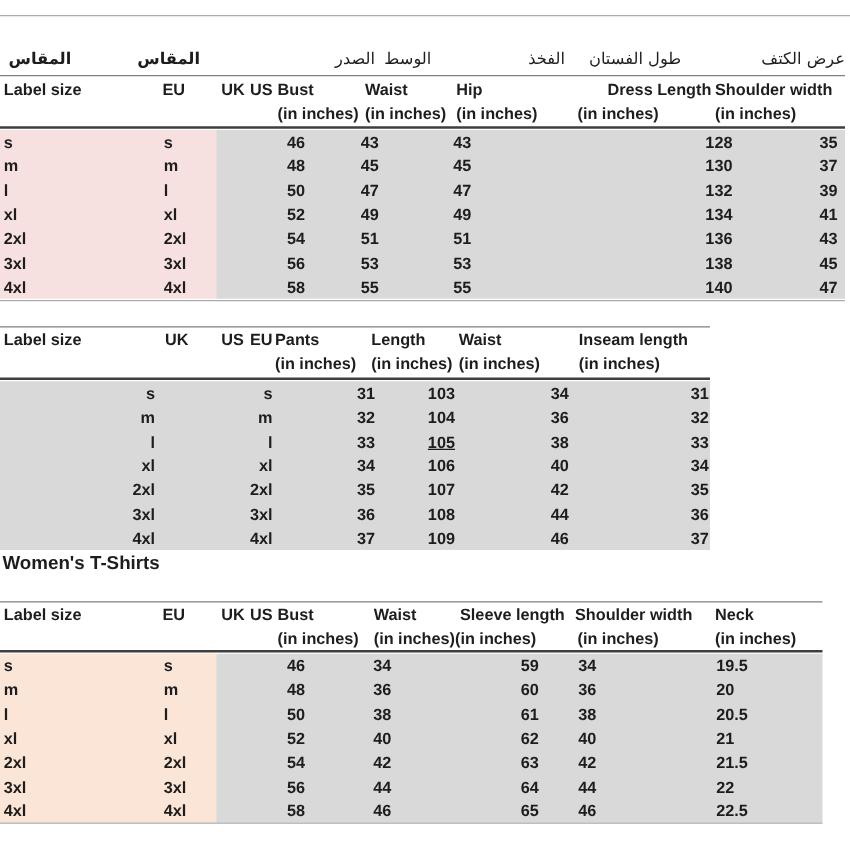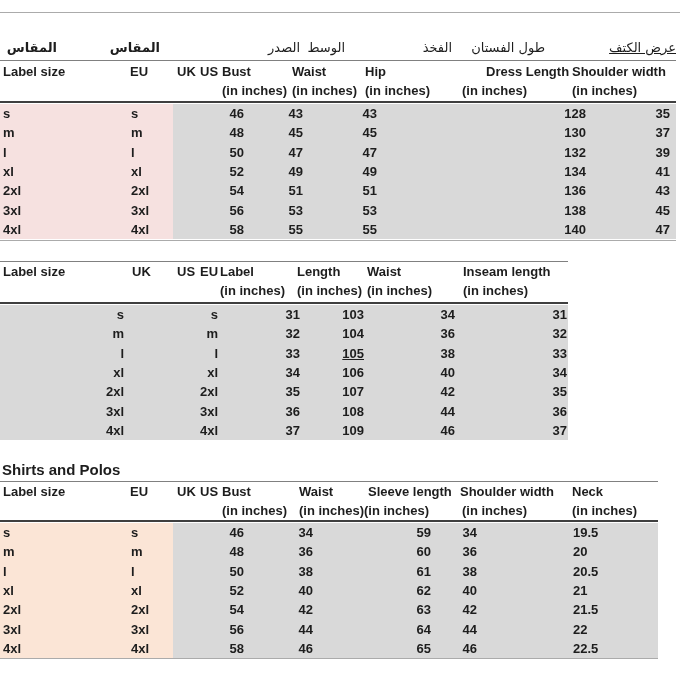--- a/index.html
+++ b/index.html
@@ -18,35 +18,35 @@
   .ar-regular{font-weight:400;}
   .ar-bold{font-weight:700;}
   .rowcell{line-height:19.3px;height:19.3px;overflow:visible;}
 </style>
 </head>
 <body>
 
 <div id="sheet">
   <div class="hline" style="top:12px;left:0;width:680px;height:1px;background:#ABABAB;"></div>
 
-  <div class="title" style="top:461px">Shirts and Polos</div>
+  <div class="title" style="top:442px">Women's T-Shirts</div>
 
   <div id="generated">
       <div class="abs " style="top: 104px; left: 0px; width: 173px; height: 135.1px; background: rgb(246, 225, 224);"></div>
       <div class="abs " style="top: 104px; left: 173px; width: 503px; height: 135.1px; background: rgb(217, 217, 217);"></div>
       <div class="abs hline" style="top: 60px; left: 0px; width: 676px; height: 1px; background: rgb(128, 128, 128);"></div>
       <div class="abs hline" style="top: 101px; left: 0px; width: 676px; height: 2px; background: rgb(63, 63, 63);"></div>
       <div class="abs hline" style="top: 240px; left: 0px; width: 676px; height: 1px; background: rgb(171, 171, 171);"></div>
       <div class="abs arabic ar-bold" style="top: 37px; left: -113px; width: 170px;">المقاس</div>
       <div class="abs arabic ar-bold" style="top: 37px; left: -10px; width: 170px;">المقاس</div>
       <div class="abs arabic ar-regular" style="top: 37px; left: 130px; width: 170px;">الصدر</div>
       <div class="abs arabic ar-regular" style="top: 37px; left: 175px; width: 170px;">الوسط</div>
       <div class="abs arabic ar-regular" style="top: 37px; left: 282px; width: 170px;">الفخذ</div>
       <div class="abs arabic ar-regular" style="top: 37px; left: 375px; width: 170px;">طول الفستان</div>
-      <div class="abs arabic ar-regular" style="top: 37px; left: 506px; width: 170px; text-decoration: underline;">عرض الكتف</div>
+      <div class="abs arabic ar-regular" style="top: 37px; left: 506px; width: 170px;">عرض الكتف</div>
       <div class="abs hdr" style="top: 62px; left: 3px;">Label size</div>
       <div class="abs hdr" style="top: 62px; left: 130px;">EU</div>
       <div class="abs hdr" style="top: 62px; left: 177px;">UK</div>
       <div class="abs hdr" style="top: 62px; left: 200px;">US</div>
       <div class="abs hdr" style="top: 62px; left: 222px;">Bust</div>
       <div class="abs hdr" style="top: 62px; left: 292px;">Waist</div>
       <div class="abs hdr" style="top: 62px; left: 365px;">Hip</div>
       <div class="abs hdr" style="top: 62px; left: 462px; margin-left: 24px;">Dress Length</div>
       <div class="abs hdr" style="top: 62px; left: 572px;">Shoulder width</div>
       <div class="abs hdr" style="top: 81px; left: 222px;">(in inches)</div>
@@ -103,21 +103,21 @@
       <div class="abs rowcell cellR" style="top: 219.8px; left: 267px; width: 110px;">55</div>
       <div class="abs rowcell cellR" style="top: 219.8px; left: 476px; width: 110px;">140</div>
       <div class="abs rowcell cellR" style="top: 219.8px; left: 560px; width: 110px;">47</div>
       <div class="abs " style="top: 305px; left: 0px; width: 568px; height: 135.1px; background: rgb(217, 217, 217);"></div>
       <div class="abs hline" style="top: 261px; left: 0px; width: 568px; height: 1px; background: rgb(128, 128, 128);"></div>
       <div class="abs hline" style="top: 302px; left: 0px; width: 568px; height: 2px; background: rgb(63, 63, 63);"></div>
       <div class="abs hdr" style="top: 262px; left: 3px;">Label size</div>
       <div class="abs hdr" style="top: 262px; left: 132px;">UK</div>
       <div class="abs hdr" style="top: 262px; left: 177px;">US</div>
       <div class="abs hdr" style="top: 262px; left: 200px;">EU</div>
-      <div class="abs hdr" style="top: 262px; left: 220px;">Label</div>
+      <div class="abs hdr" style="top: 262px; left: 220px;">Pants</div>
       <div class="abs hdr" style="top: 262px; left: 297px;">Length</div>
       <div class="abs hdr" style="top: 262px; left: 367px;">Waist</div>
       <div class="abs hdr" style="top: 262px; left: 463px;">Inseam length</div>
       <div class="abs hdr" style="top: 281px; left: 220px;">(in inches)</div>
       <div class="abs hdr" style="top: 281px; left: 297px;">(in inches)</div>
       <div class="abs hdr" style="top: 281px; left: 367px;">(in inches)</div>
       <div class="abs hdr" style="top: 281px; left: 463px;">(in inches)</div>
       <div class="abs rowcell cellR" style="top: 305px; left: 14px; width: 110px;">s</div>
       <div class="abs rowcell cellR" style="top: 305px; left: 108px; width: 110px;">s</div>
       <div class="abs rowcell cellR" style="top: 305px; left: 190px; width: 110px;">31</div>

